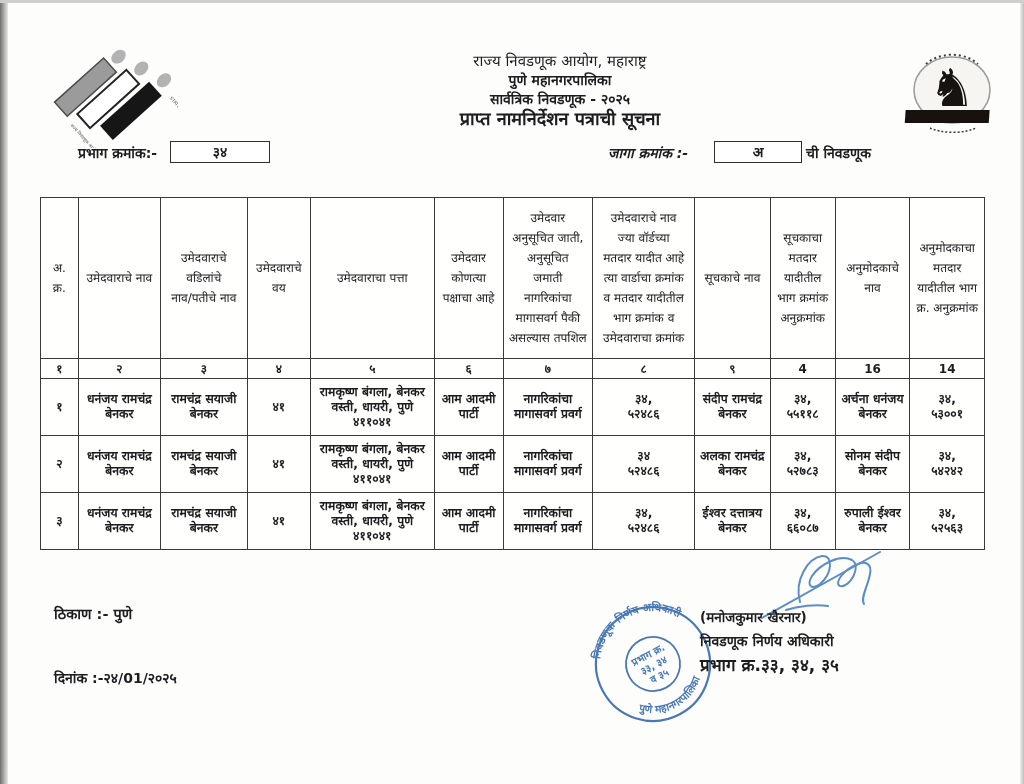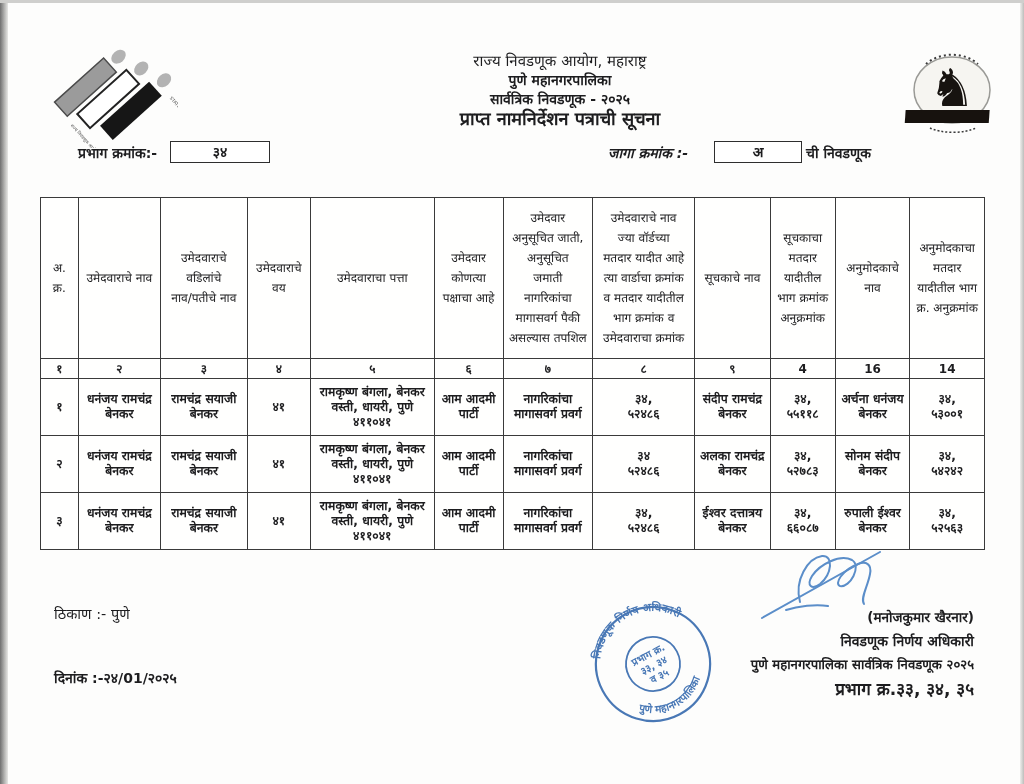--- a/index.html
+++ b/index.html
@@ -43,27 +43,27 @@
     table-layout:fixed; background:#fffffe; }
   table.main th, table.main td {
     border:1.6px solid #3a3a3a; text-align:center; vertical-align:middle;
     padding:2px 3px; white-space:pre-line; overflow:hidden;
   }
   table.main th.colhead { height:161px; font-size:12px; font-weight:normal; line-height:20px; }
   table.main tr.numrow td { height:20px; font-size:12px; font-weight:bold; padding:1px; }
   table.main tr.datarow td { height:57px; font-size:12.3px; font-weight:600; line-height:15px; }
 
   
-  .place-text { position:absolute; left:54px; top:603px; font-size:14.5px; font-weight:normal; }
+  .place-text { position:absolute; left:54px; top:603px; font-size:14.5px; font-weight:bold; }
   .date-text  { position:absolute; left:54px; top:668px; font-size:14px; font-weight:bold; }
 
   .stamp { position:absolute; left:578px; top:590px; opacity:.92; }
   .signature { position:absolute; left:742px; top:540px; }
 
-  .sign-block { position:absolute; left:684px; top:606px; width:290px; text-align:right; }
+  .sign-block { position:absolute; left:700px; top:606px; width:290px; text-align:left; }
   .sign-block .s1 { font-size:13.5px; font-weight:bold; line-height:23px; }
   .sign-block .s2 { font-size:14px; font-weight:bold; line-height:24px; }
   .sign-block .s3 { font-size:13.2px; font-weight:bold; line-height:24px; }
   .sign-block .s4 { font-size:17px; font-weight:bold; line-height:24px; }
 </style>
 </head>
 <body>
 
 <div class="page">
   <div class="scan-left"></div>
@@ -258,16 +258,15 @@
     <g stroke="#4a82c4" stroke-width="2" fill="none" stroke-linecap="round" opacity="0.9">
       <path d="M 20 78 L 138 12"></path>
       <path d="M 58 62 C 52 40, 66 18, 80 16 C 92 15, 90 34, 78 44 C 70 50, 64 46, 70 36 C 78 24, 98 14, 110 20 C 120 26, 108 48, 98 46 C 92 44, 100 30, 116 24 C 124 21, 130 24, 128 34 C 126 46, 118 58, 122 64"></path>
       <path d="M 44 70 C 56 66, 74 64, 86 66"></path>
     </g>
   </svg>
 
   <div class="sign-block">
     <div class="s1">(मनोजकुमार खैरनार)</div>
     <div class="s2">निवडणूक निर्णय अधिकारी</div>
-    <div class="s3">पुणे महानगरपालिका सार्वत्रिक निवडणूक २०२५</div>
     <div class="s4">प्रभाग क्र.३३, ३४, ३५</div>
   </div>
 </div>
 
 </body></html>

